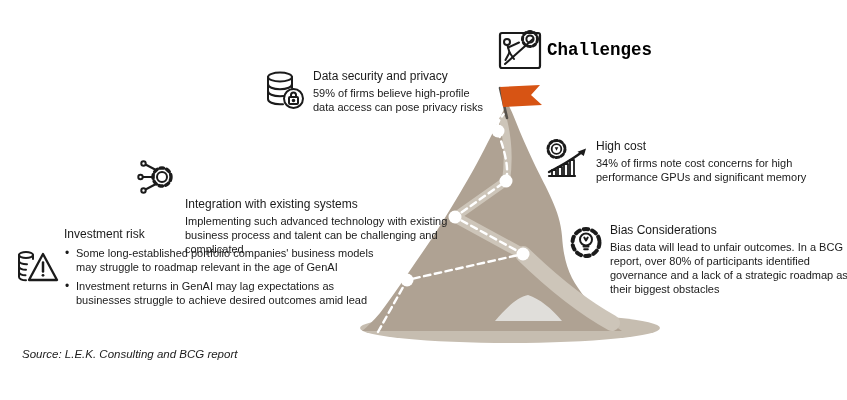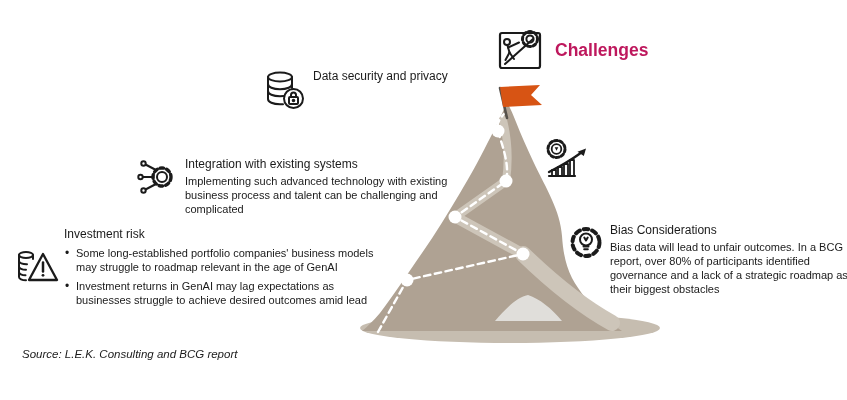--- a/index.html
+++ b/index.html
@@ -7,23 +7,23 @@
           font-family:"Liberation Sans", sans-serif;color:#1a1a1a;overflow:hidden;}
   .section{position:absolute;display:flex;align-items:flex-start;}
   .icon{flex:none;}
   .texts{min-width:0;}
   .h{font-size:12px;font-weight:normal;line-height:1.25;}
   .b{font-size:11px;line-height:1.26;margin-top:3px;}
   .bullet{position:relative;padding-left:12px;margin-top:5px;font-size:11px;line-height:1.26;}
   .bullet::before{content:"\2022";position:absolute;left:1px;top:-1px;font-size:12px;}
   
   #title-block{left:496px;top:26px;align-items:center;}
-  #title-block .label{margin-left:9px;font-size:17.5px;font-weight:bold;color:#be185d;}
+  #title-block .label{margin-left:1px;font-size:17.5px;font-weight:bold;color:#000000;font-family:Liberation Mono, monospace;}
   #sec-data{left:263px;top:69px;}   #sec-data .texts{margin-left:6px;width:180px;}
-  #sec-integration{left:136px;top:157px;} #sec-integration .texts{margin-left:7px;width:264px;}
+  #sec-integration{left:136px;top:157px;} #sec-integration .texts{margin-left:7px;width:264px;margin-top:40px;}
   #sec-invest{left:16px;top:227px;align-items:center;} #sec-invest .texts{margin-left:4px;width:310px;}
   #sec-cost{left:545px;top:139px;}  #sec-cost .texts{margin-left:5px;width:240px;}
   #sec-bias{left:566px;top:223px;}  #sec-bias .texts{margin-left:4px;width:250px;}
   #mountain{position:absolute;left:350px;top:80px;width:320px;height:270px;}
   #source{position:absolute;left:22px;top:348px;font-style:italic;font-size:11.5px;}
   .ic{stroke:#1b1b1b;fill:none;stroke-width:2;stroke-linecap:round;stroke-linejoin:round;}
 </style>
 </head>
 <body>
 
@@ -84,20 +84,21 @@
         <path d="M5,15 C5,18 10,20.3 17,20.3 C24,20.3 29,18 29,15"></path>
         <path d="M5,22 C5,25 10,27.3 17,27.3 L20.5,27.1"></path>
         <circle cx="30.5" cy="29.5" r="9.5" fill="#ffffff"></circle>
         <rect x="26" y="28" width="9" height="7" rx="1"></rect>
         <path d="M28,28 V26 a2.5,2.5 0 0 1 5,0 V28"></path>
         <circle cx="30.5" cy="31.5" r="0.8" fill="#1b1b1b"></circle>
       </g>
     </svg>
     <div class="texts">
       <div class="h">Data security and privacy</div>
+      <div class="b">59% of firms believe high-profile data access can pose privacy risks</div>
     </div>
   </div>
 
   <div class="section" id="sec-integration">
     <svg class="icon" width="42" height="40" viewBox="0 0 42 40">
       <g class="ic">
         <circle cx="26" cy="20" r="9" stroke-width="3.4" stroke-dasharray="3.6 3.1"></circle>
         <circle cx="26" cy="20" r="5" stroke-width="2"></circle>
         <path d="M20,13 L9.5,7.5"></path>
         <path d="M17.5,20 L6.5,20"></path>
@@ -142,20 +143,24 @@
         <path d="M9.7,8.3 L13.3,8.3 L11.5,11.8 Z" fill="#1b1b1b" stroke="none"></path>
         <path d="M4,37 H30" stroke-width="2.2"></path>
         <rect x="7" y="31" width="4" height="6" stroke-width="1.8"></rect>
         <rect x="13" y="28" width="4" height="9" stroke-width="1.8"></rect>
         <rect x="19" y="25" width="4" height="12" stroke-width="1.8"></rect>
         <rect x="25" y="21" width="4" height="16" stroke-width="1.8"></rect>
         <path d="M4,33 C14,28 26,21 35,14.5" stroke-width="2.4"></path>
         <path d="M41,9.5 L38.8,17 L32.5,12.8 Z" fill="#1b1b1b" stroke="none"></path>
       </g>
     </svg>
+    <div class="texts">
+      <div class="h">High cost</div>
+      <div class="b">34% of firms note cost concerns for high performance GPUs and significant memory</div>
+    </div>
   </div>
 
   <div class="section" id="sec-bias">
     <svg class="icon" width="40" height="40" viewBox="0 0 40 40">
       <g class="ic">
         <circle cx="20" cy="19.5" r="13.5" stroke-width="4" stroke-dasharray="4.6 4.1"></circle>
         <circle cx="20" cy="16.5" r="6"></circle>
         <path d="M17.5,23.5 H22.5"></path>
         <path d="M18.2,26.2 H21.8"></path>
         <path d="M18.3,14.5 L20,17.5 L21.7,14.5"></path>

